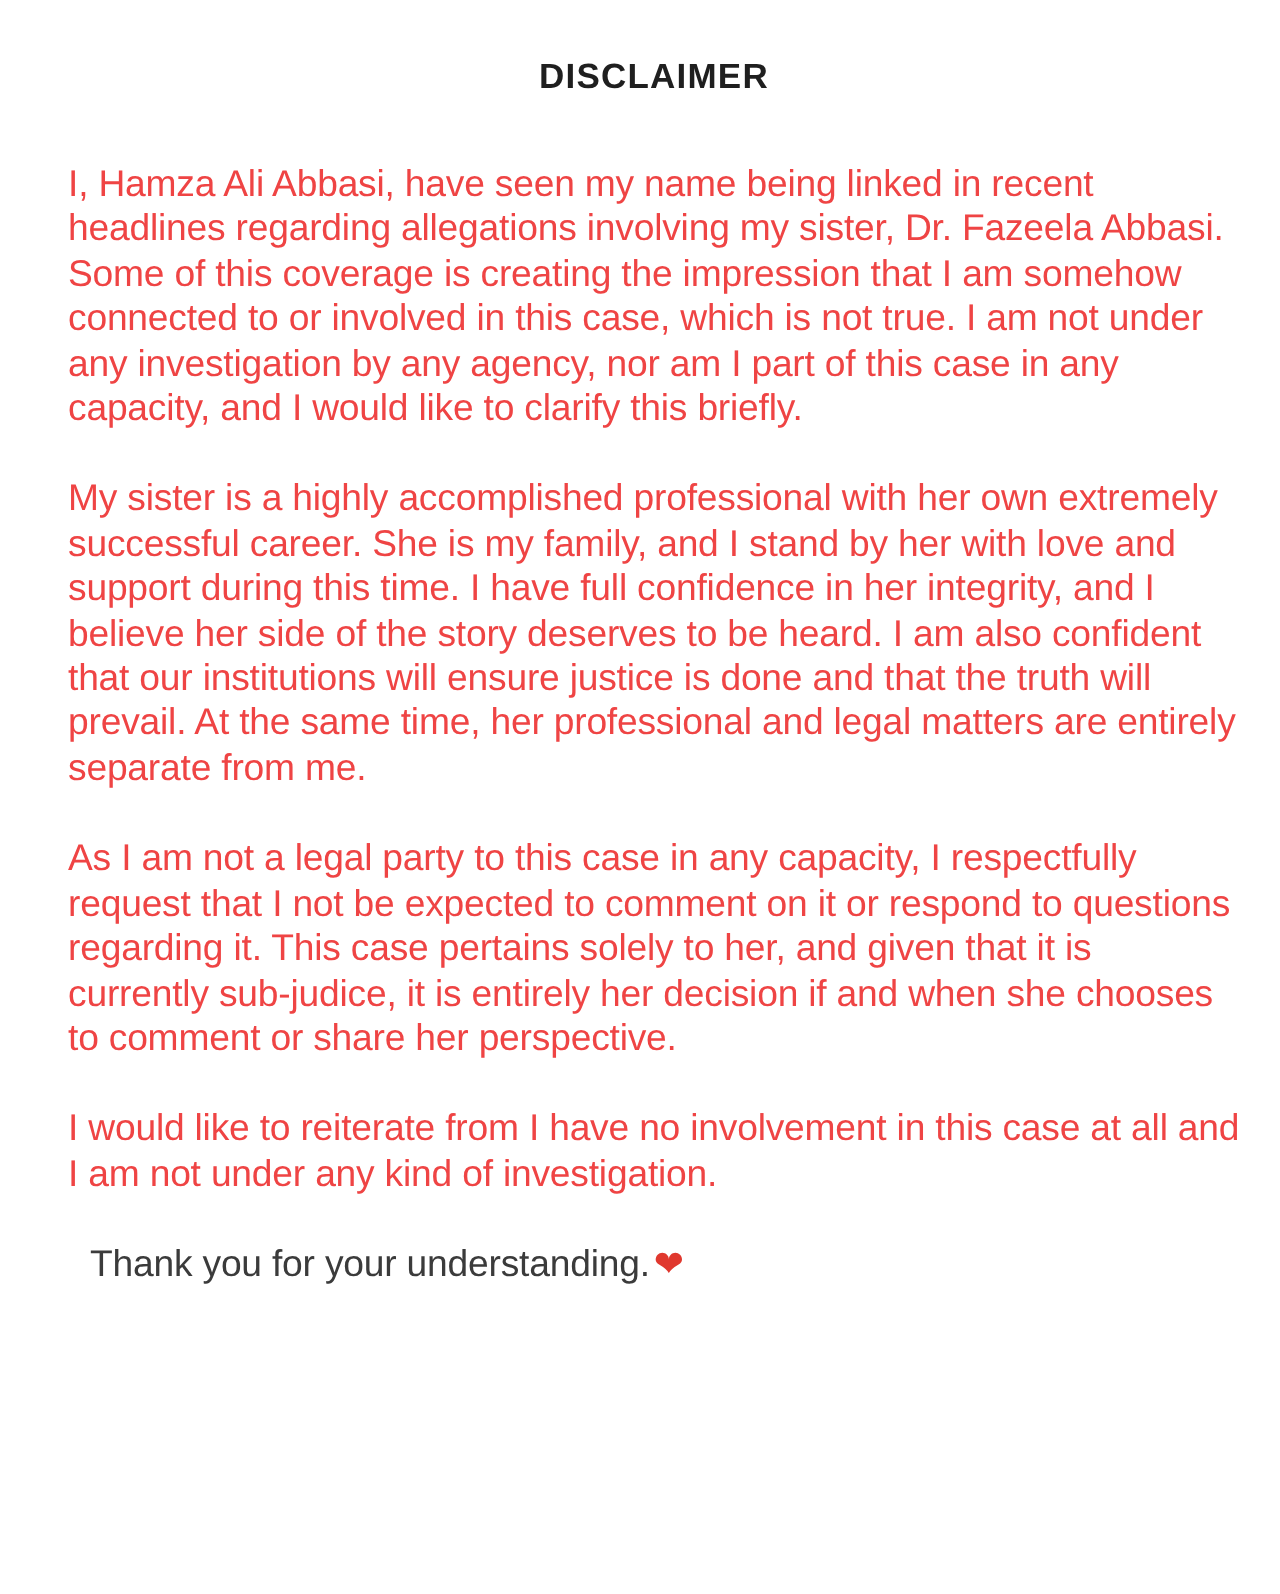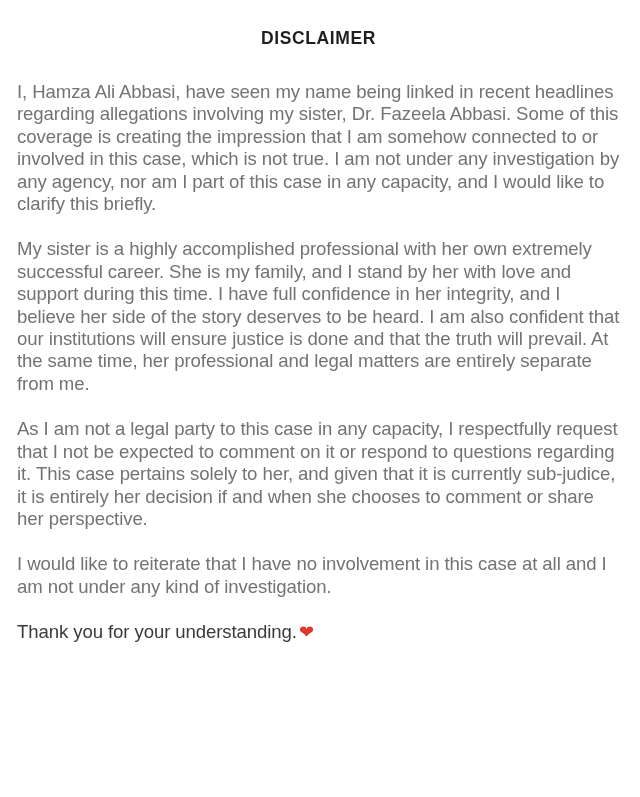--- a/index.html
+++ b/index.html
@@ -11,67 +11,67 @@
     width: 640px;
     height: 797px;
     overflow: hidden;
     font-family: "Liberation Sans", sans-serif;
     color: #3b3b3b;
   }
   .page {
     box-sizing: border-box;
     width: 640px;
     height: 797px;
-    padding: 28px 20px 0 17px;
+    padding: 28px 20px 0 34px;
     background: #ffffff;
   }
   .doc-title {
     margin: 0 0 32px 0;
     text-align: center;
     font-size: 17.5px;
     font-weight: 700;
     letter-spacing: 0.6px;
     color: #1f1f1f;
   }
   .doc-paragraph {
     margin: 0 0 23px 0;
     font-size: 18.6px;
     line-height: 22.4px;
     letter-spacing: -0.1px;
-    color: #737373;
+    color: #ef4444;
     text-align: left;
   }
   .closing {
     font-size: 18.6px;
     line-height: 22.4px;
     letter-spacing: -0.1px;
     color: #3b3b3b;
   }
   .closing-line {
-    margin: 0;
+    margin: 11px;
   }
   .heart {
     color: #e0382e;
     font-size: 18px;
     margin-left: 2px;
   }
 </style>
 </head>
 <body>
 
 <div class="page">
 
   <h1 class="doc-title">DISCLAIMER</h1>
 
   <p class="doc-paragraph">I, Hamza Ali Abbasi, have seen my name being linked in recent headlines regarding allegations involving my sister, Dr. Fazeela Abbasi. Some of this coverage is creating the impression that I am somehow connected to or involved in this case, which is not true. I am not under any investigation by any agency, nor am I part of this case in any capacity, and I would like to clarify this briefly.</p>
 
   <p class="doc-paragraph">My sister is a highly accomplished professional with her own extremely successful career. She is my family, and I stand by her with love and support during this time. I have full confidence in her integrity, and I believe her side of the story deserves to be heard. I am also confident that our institutions will ensure justice is done and that the truth will prevail. At the same time, her professional and legal matters are entirely separate from me.</p>
 
   <p class="doc-paragraph">As I am not a legal party to this case in any capacity, I respectfully request that I not be expected to comment on it or respond to questions regarding it. This case pertains solely to her, and given that it is currently sub-judice, it is entirely her decision if and when she chooses to comment or share her perspective.</p>
 
-  <p class="doc-paragraph">I would like to reiterate that I have no involvement in this case at all and I am not under any kind of investigation.</p>
+  <p class="doc-paragraph">I would like to reiterate from I have no involvement in this case at all and I am not under any kind of investigation.</p>
 
 
   <div class="closing">
     <p class="closing-line"><span>Thank you for your understanding.</span><span class="heart">❤</span></p>
   </div>
 
 </div>
 
 </body></html>

